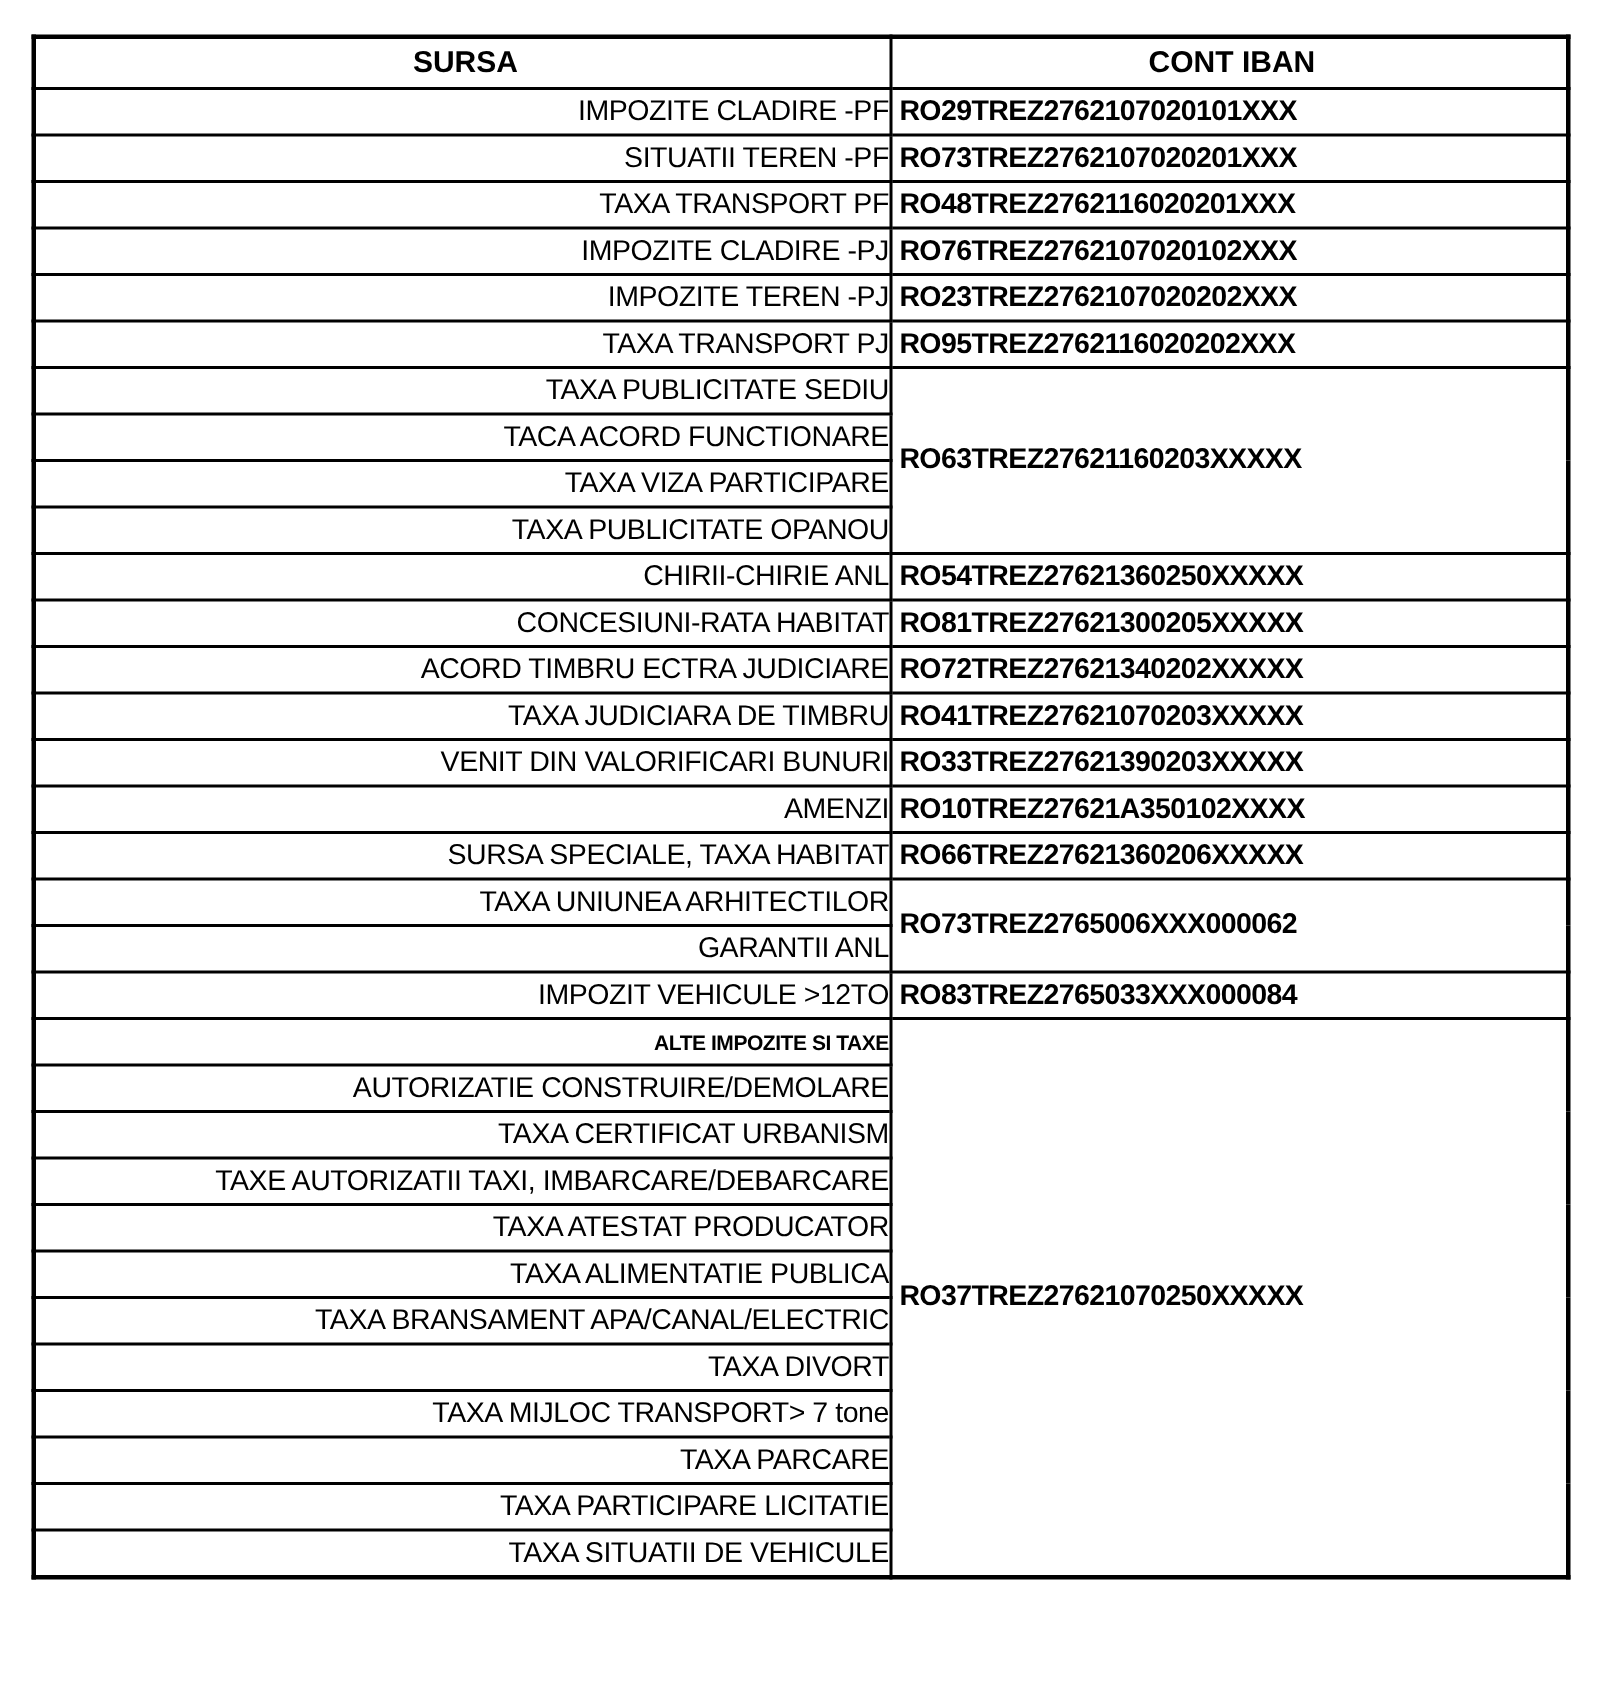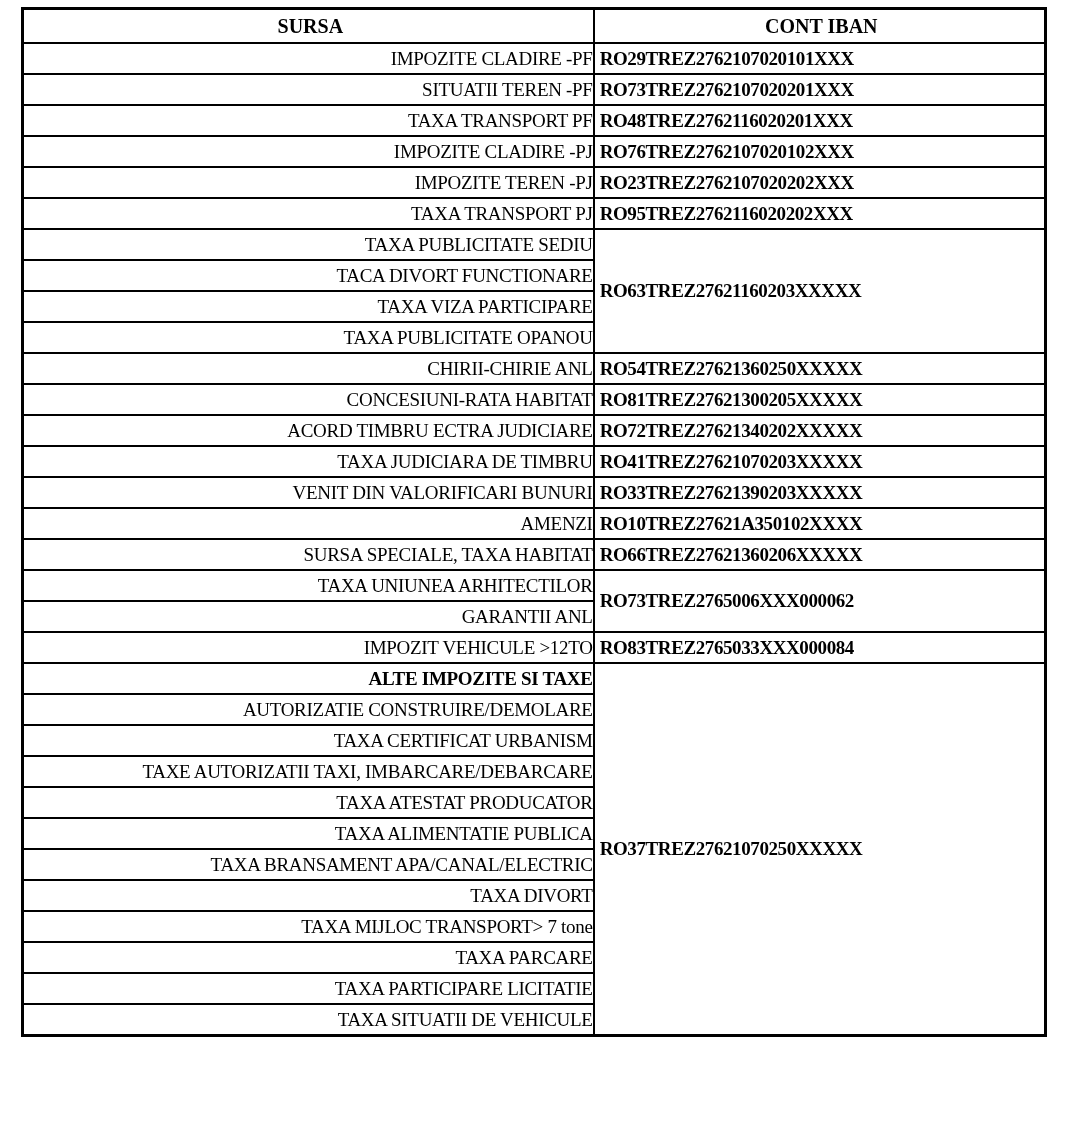--- a/index.html
+++ b/index.html
@@ -1,41 +1,41 @@
 <!DOCTYPE html>
 <html><head>
 <meta charset="utf-8">
 <style>
   html, body { margin: 0; padding: 0; background: #ffffff; }
   body { width: 1069px; height: 1129px; position: relative; overflow: hidden; }
   .tbl {
-    position: absolute; left: 21px; top: 7px;
+    position: absolute; left: 21px; top: 23px;
     width: 1026px;
     border-collapse: collapse;
-    font-family: Liberation Serif, serif;
+    font-family: Liberation Sans, sans-serif;
     color: #000;
     border: 3px solid #000;
   }
   .tbl th, .tbl td {
     border: 2px solid #000;
     padding: 0 0 0 4px;
     height: 29px;
     font-size: 19px;
     white-space: nowrap;
     overflow: hidden;
   }
   .tbl th {
     height: 32px;
     font-weight: bold;
     text-align: center;
     font-size: 20px;
   }
   .tbl td.src { width: 566px; letter-spacing: -0.3px; text-align: right; }
   .tbl td.iban { font-weight: bold; letter-spacing: -0.4px; padding-left: 5px; vertical-align: middle; margin-left: 16px; }
-  .tbl td.bold { font-weight: bold; font-size: 19px; margin-top: 35px; }
+  .tbl td.bold { font-weight: bold; font-size: 14px; margin-top: 35px; }
   .tbl col.c1 { width: 572px; }
   .tbl col.c2 { width: 454px; }
 </style>
 </head>
 <body>
 
 <table class="tbl">
   <colgroup>
       <col class="c1">
       <col class="c2">
@@ -69,21 +69,21 @@
       </tr>
       <tr>
         <td class="src">TAXA TRANSPORT PJ</td>
         <td class="iban" rowspan="1">RO95TREZ2762116020202XXX</td>
       </tr>
       <tr>
         <td class="src">TAXA PUBLICITATE SEDIU</td>
         <td class="iban" rowspan="4">RO63TREZ27621160203XXXXX</td>
       </tr>
       <tr>
-        <td class="src">TACA DIVORT FUNCTIONARE</td>
+        <td class="src">TACA ACORD FUNCTIONARE</td>
       </tr>
       <tr>
         <td class="src">TAXA VIZA PARTICIPARE</td>
       </tr>
       <tr>
         <td class="src">TAXA PUBLICITATE OPANOU</td>
       </tr>
       <tr>
         <td class="src">CHIRII-CHIRIE ANL</td>
         <td class="iban" rowspan="1">RO54TREZ27621360250XXXXX</td>

